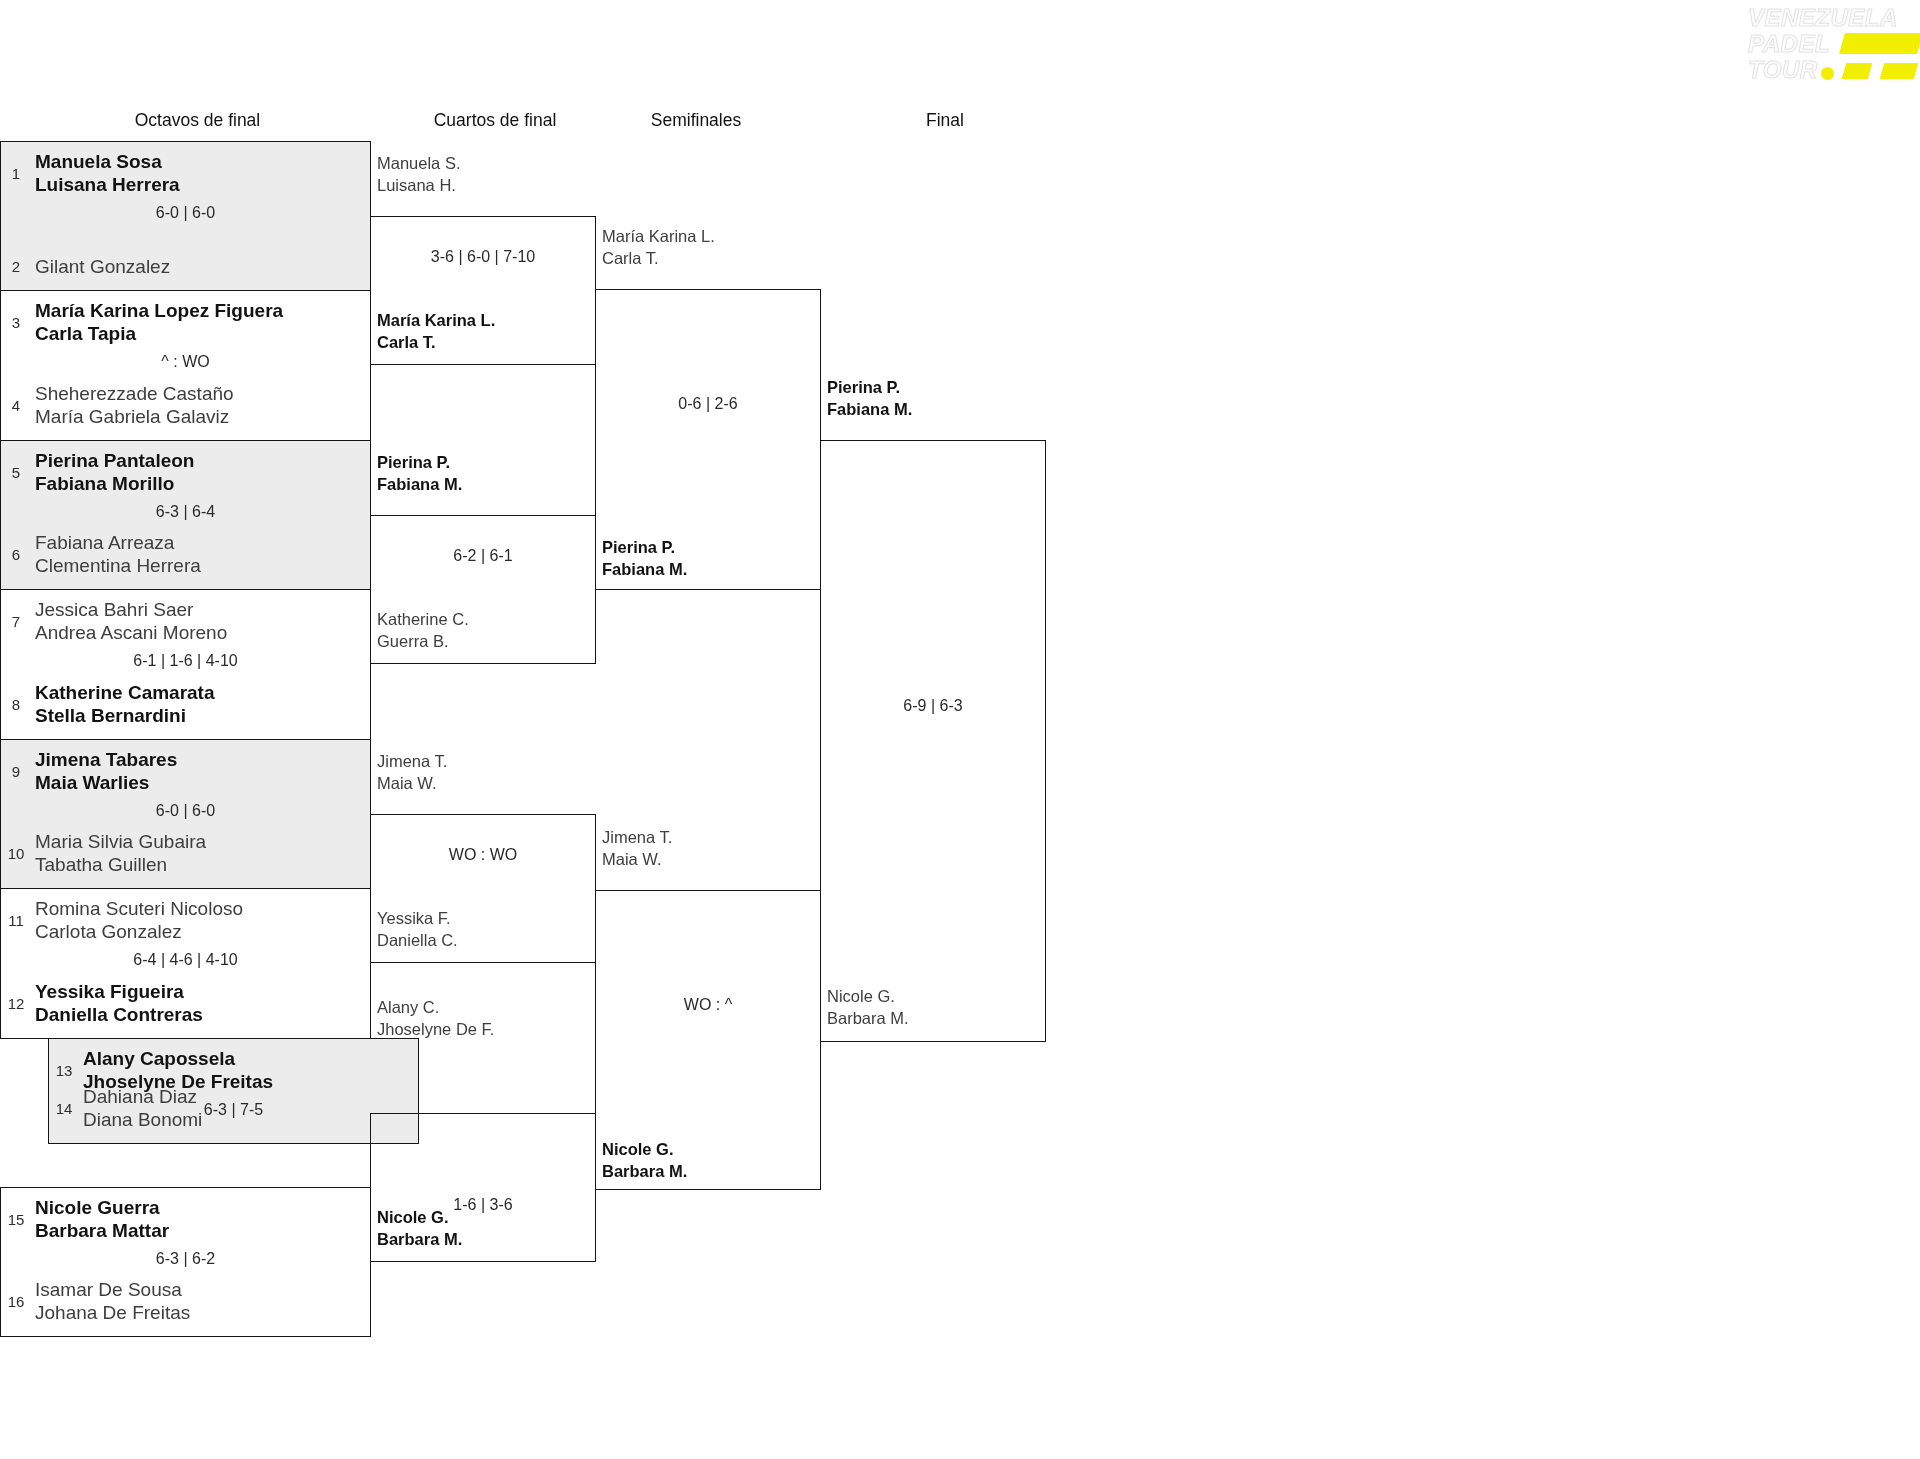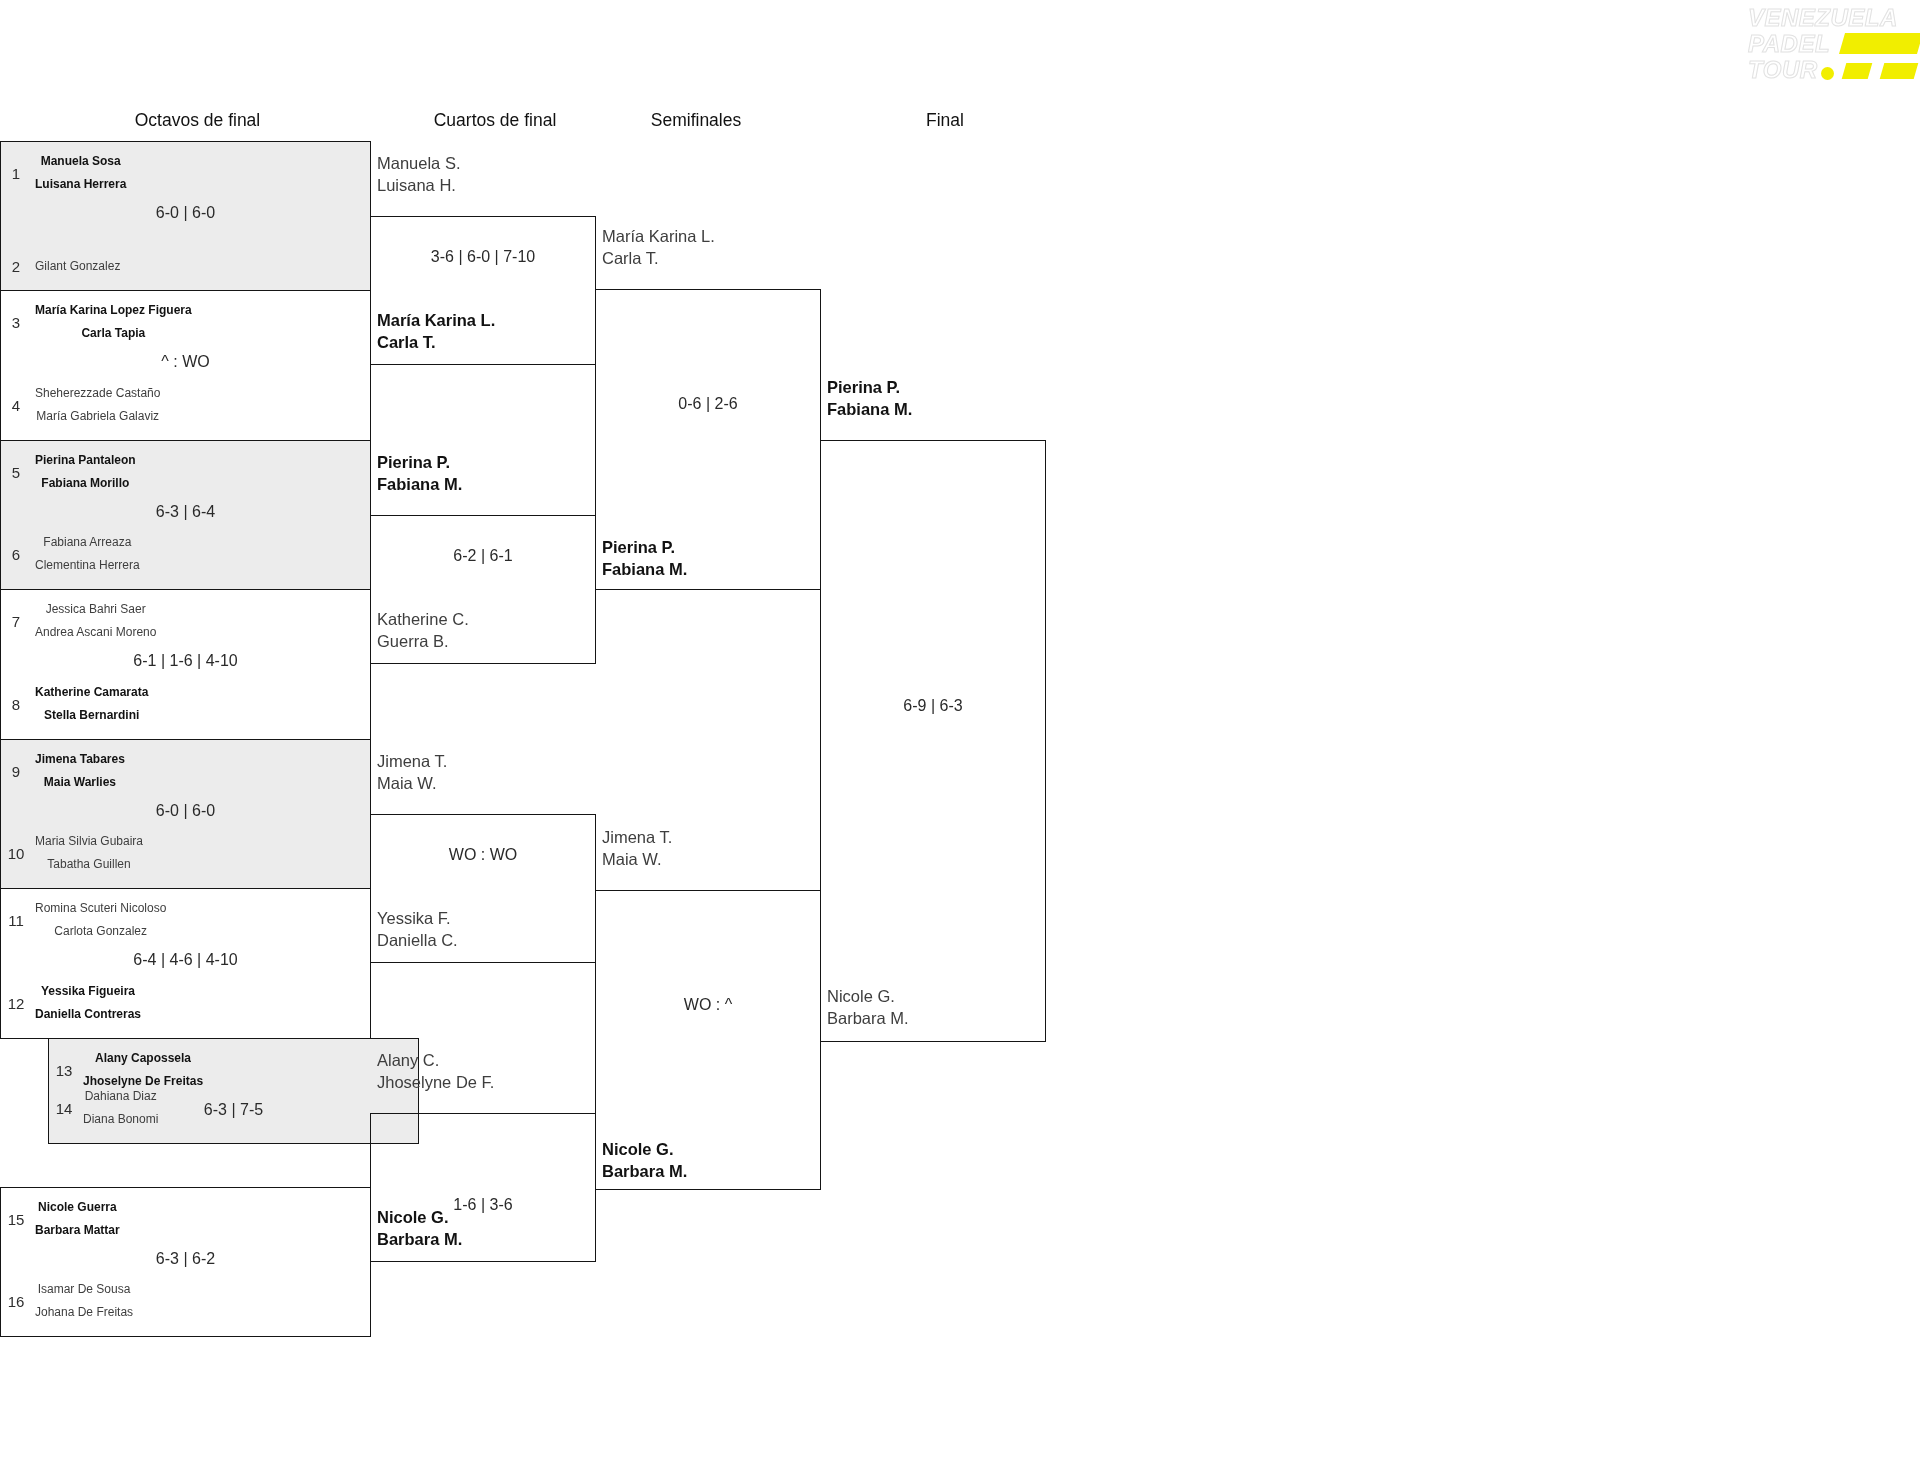--- a/index.html
+++ b/index.html
@@ -23,21 +23,21 @@
   
   .round-header{position:absolute;top:110px;text-align:center;font-size:17.5px;font-weight:500;color:#111;padding-left:12px;}
 
   
   .match{position:absolute;left:0;width:371px;border:1px solid #151515;background:#fff;box-sizing:border-box;}
   .match.shaded{background:#ececec;}
   .team{position:absolute;left:5px;display:flex;align-items:center;gap:9px;}
   .team.t1{top:8px;}
   .team.t2{bottom:12px;}
   .seed{min-width:20px;text-align:center;font-size:15px;color:#2e2e2e;flex:0 0 auto;}
-  .names{font-size:12px;line-height:23px;color:#3e3e3e;text-align:center;}
+  .names{font-size:19px;line-height:23px;color:#3e3e3e;}
   .names.w{font-weight:700;color:#121212;}
   .score{position:absolute;text-align:center;font-size:16px;color:#2a2a2a;white-space:nowrap;}
   .rscore{left:0;width:100%;top:62px;}
 
   
   .stage-box{position:absolute;border:1px solid #151515;box-sizing:border-box;background:transparent;}
   .qf{left:370px;width:226px;height:149px;}
   .sf{left:595px;width:226px;}
   .fin{left:820px;width:226px;height:602px;}
   .plabel{position:absolute;font-size:16.5px;line-height:22px;color:#3e3e3e;white-space:nowrap;}
@@ -243,21 +243,21 @@
     <div>Jimena T.</div>
       <div>Maia W.</div>
   </div>
   <div class="score cscore" style="left:370px;top:846px;">WO : WO</div>
   <div class="plabel" style="left:377px;top:907px;">
     <div>Yessika F.</div>
       <div>Daniella C.</div>
   </div>
 
   <div class="stage-box qf" style="top:1113px;"></div>
-  <div class="plabel above" style="left:377px;top:1093px;">
+  <div class="plabel above" style="left:377px;top:1040px;">
     <div>Alany C.</div>
       <div>Jhoselyne De F.</div>
   </div>
   <div class="score cscore" style="left:370px;top:1196px;">1-6 | 3-6</div>
   <div class="plabel w" style="left:377px;top:1206px;">
     <div>Nicole G.</div>
       <div>Barbara M.</div>
   </div>
 
   <div class="stage-box sf" style="top:289px;height:301px;"></div>

